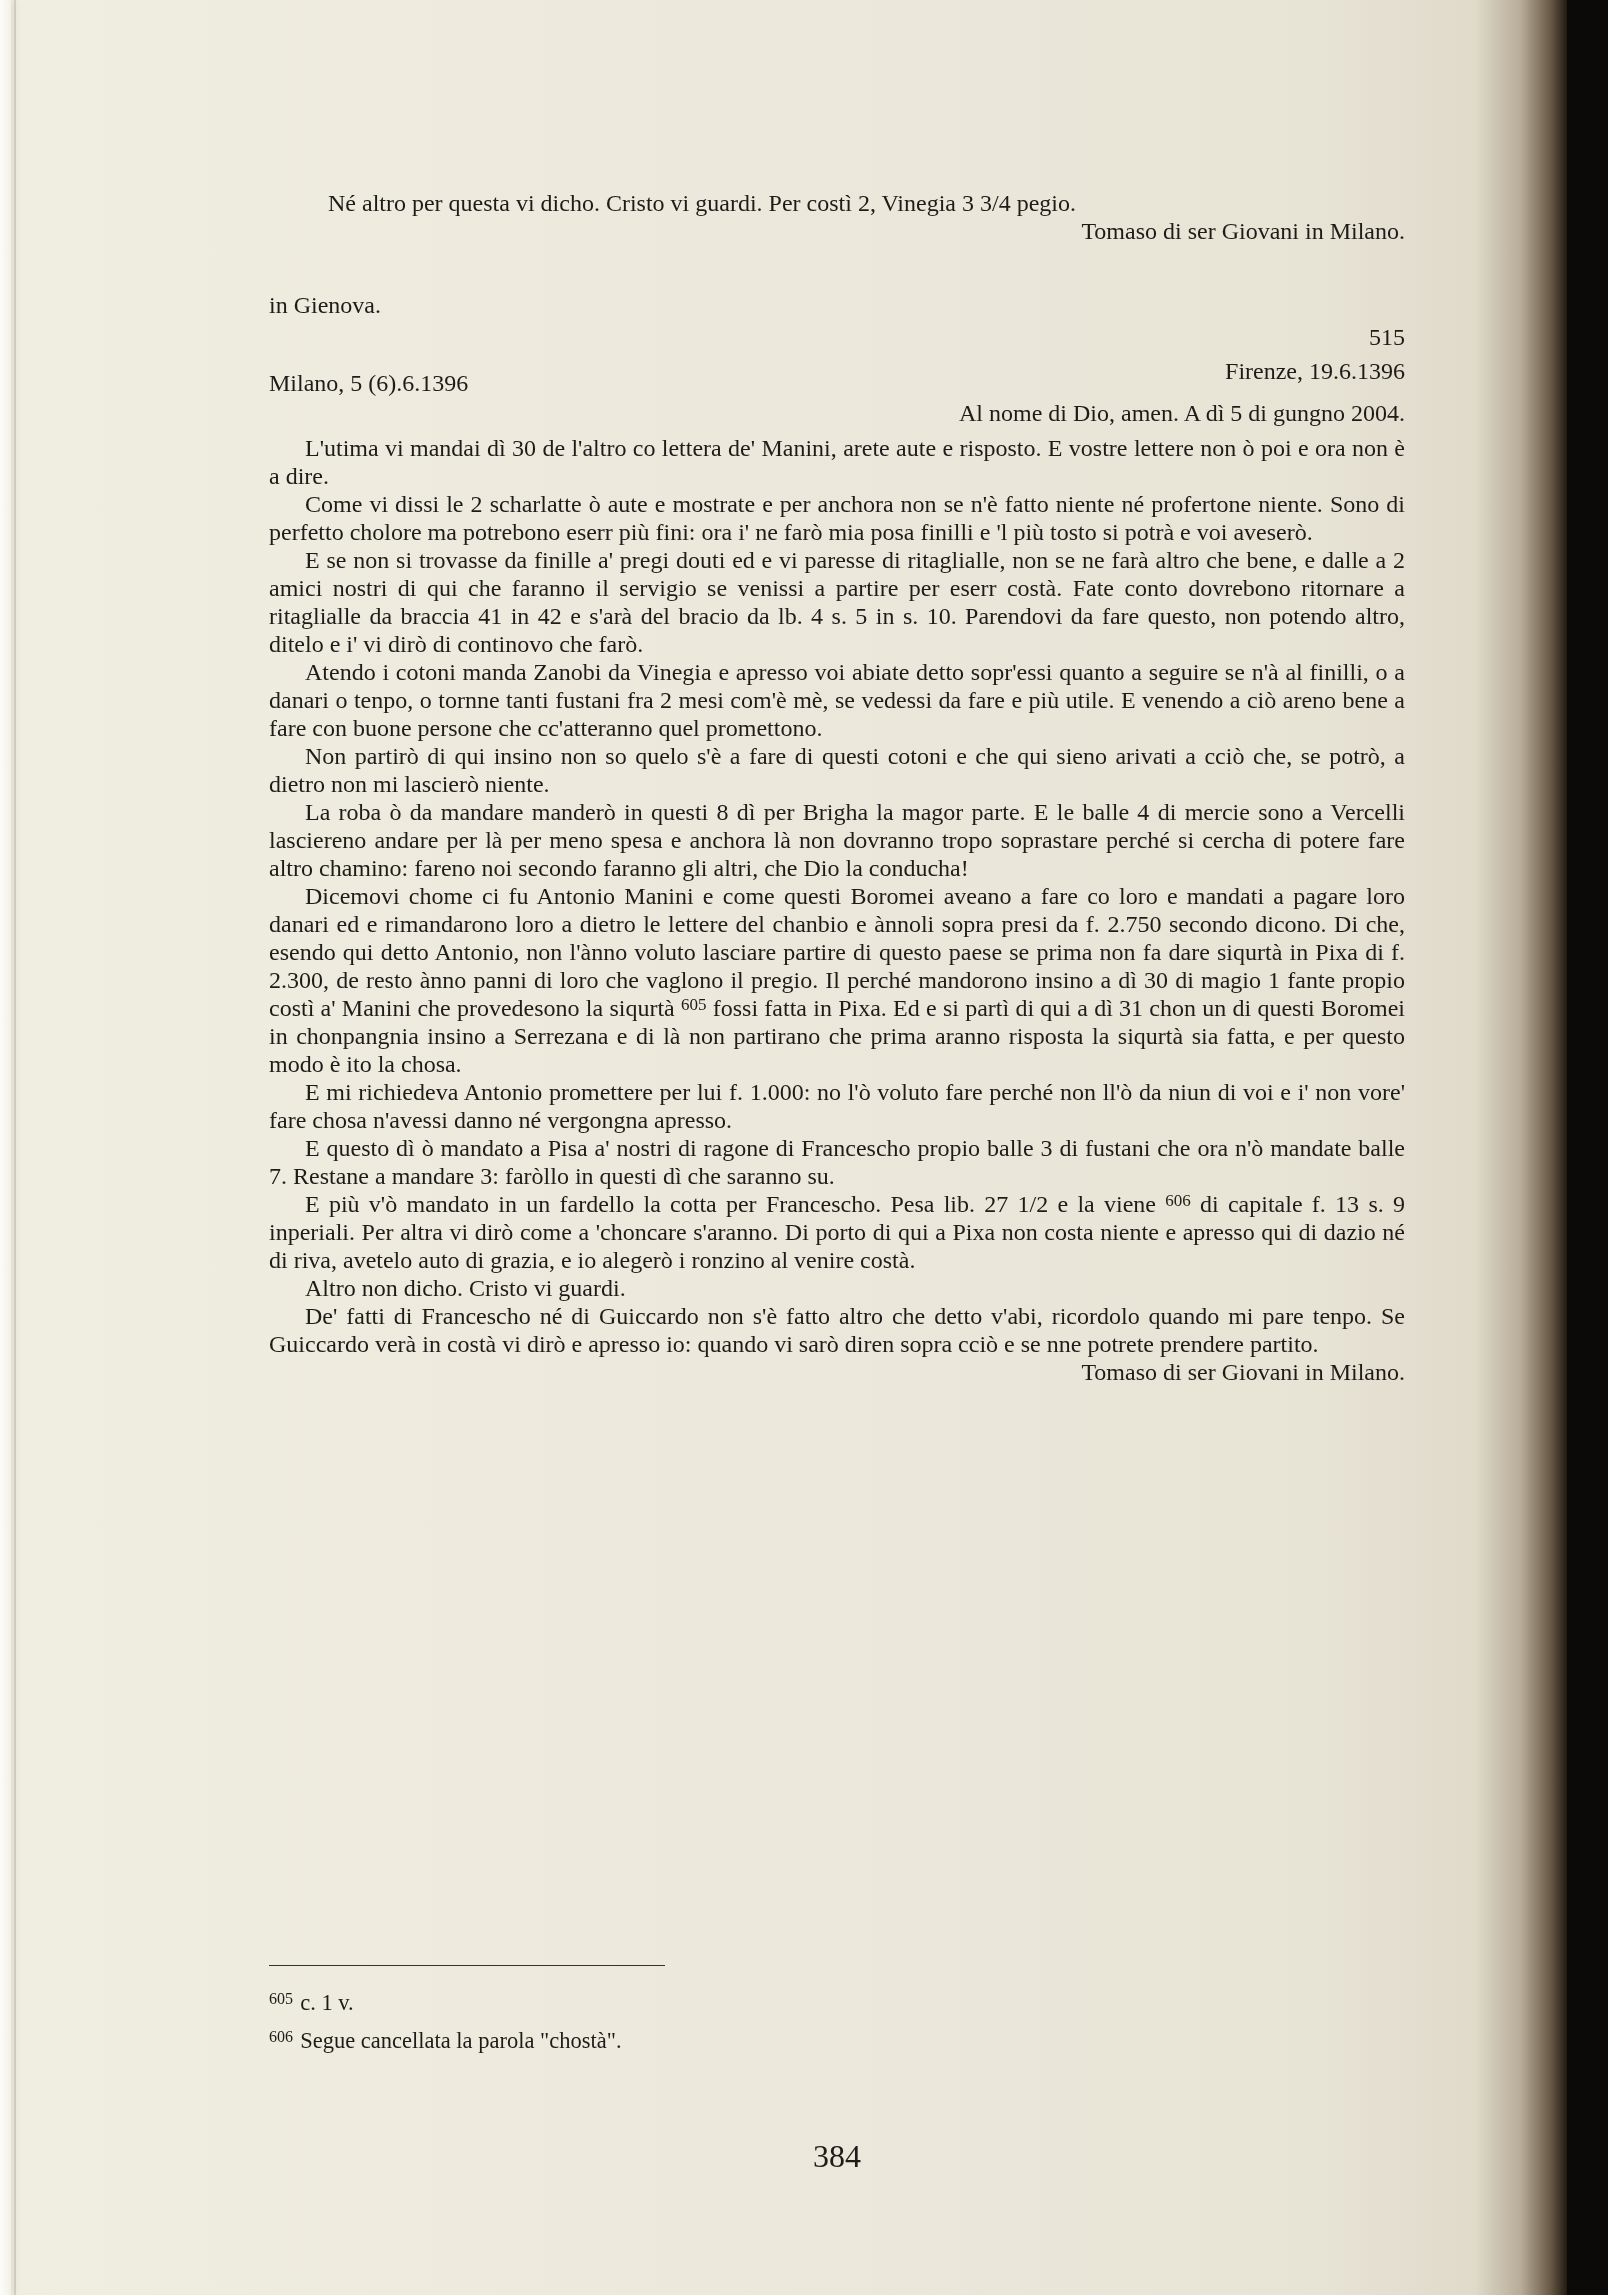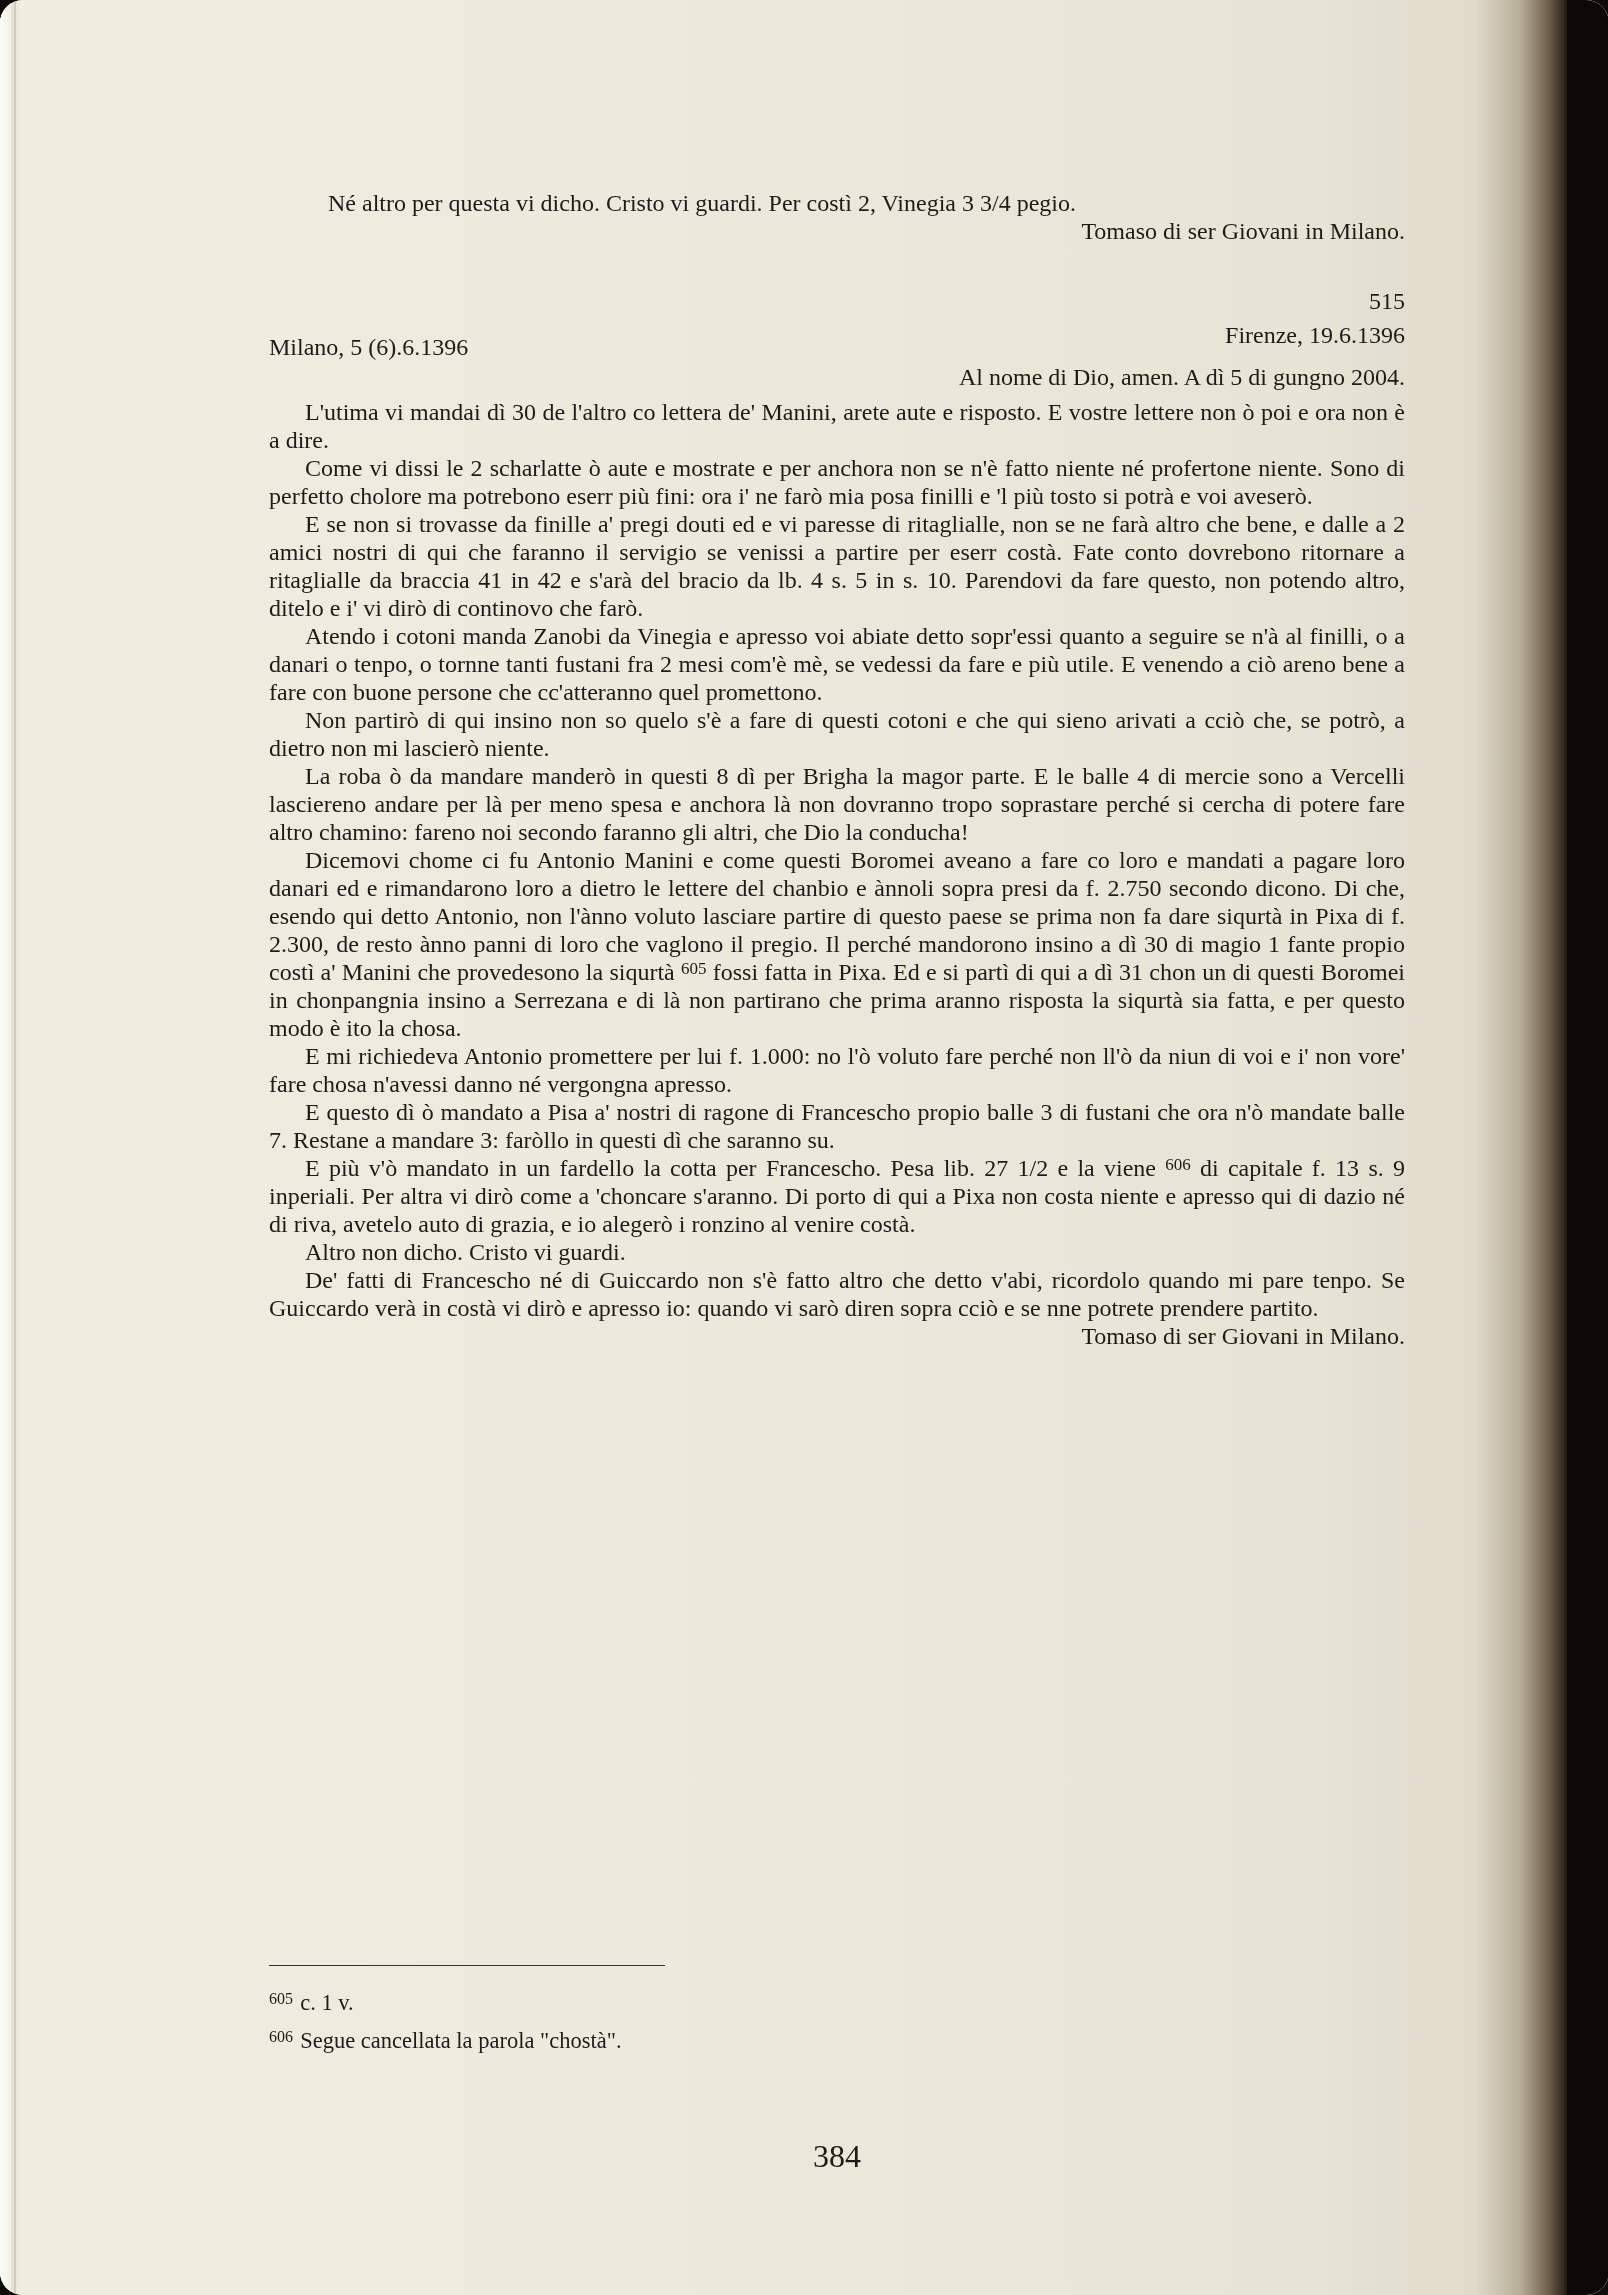--- a/index.html
+++ b/index.html
@@ -8,21 +8,20 @@
     width: 1609px; height: 2295px;
     background: #0e0d0b;
     font-family: "Liberation Serif", serif;
     overflow: hidden;
   }
   .scan {
     position: relative;
     width: 1609px; height: 2295px;
     background: #ebe8db;
     overflow: hidden;
-    border-radius: 23px;
   }
   .page {
     position: absolute; inset: 0;
     background: linear-gradient(90deg, #f0ede1 0%, #ebe8db 55%, #e7e3d5 82%, #dcd6c5 96%, #cfc8b4 100%);
   }
   .left-edge {
     position: absolute; top: 0; left: 0; width: 11.3px; height: 100%;
     background: linear-gradient(90deg, #fcfcf9, #f3f0e6);
     box-shadow: 3.2px 0 8px rgba(0,0,0,0.08);
   }
@@ -75,20 +74,21 @@
 <body>
 
 <div class="scan">
   <div class="page">
 
     <div class="content">
       <p class="closing-line">Né altro per questa vi dicho. Cristo vi guardi. Per costì 2, Vinegia 3 3/4 pegio.</p>
       <p class="centered sig-top">Tomaso di ser Giovani in Milano.</p>
 
       <div class="recipient">
+        <p>in Gienova.</p>
       </div>
 
       <p class="centered letter-number">515</p>
 
       <div class="date-row">
         <span class="origin">Milano, 5 (6).6.1396</span>
         <span class="destination">Firenze, 19.6.1396</span>
       </div>
 
       <p class="centered salutation">Al nome di Dio, amen. A dì 5 di gungno 2004.</p>

